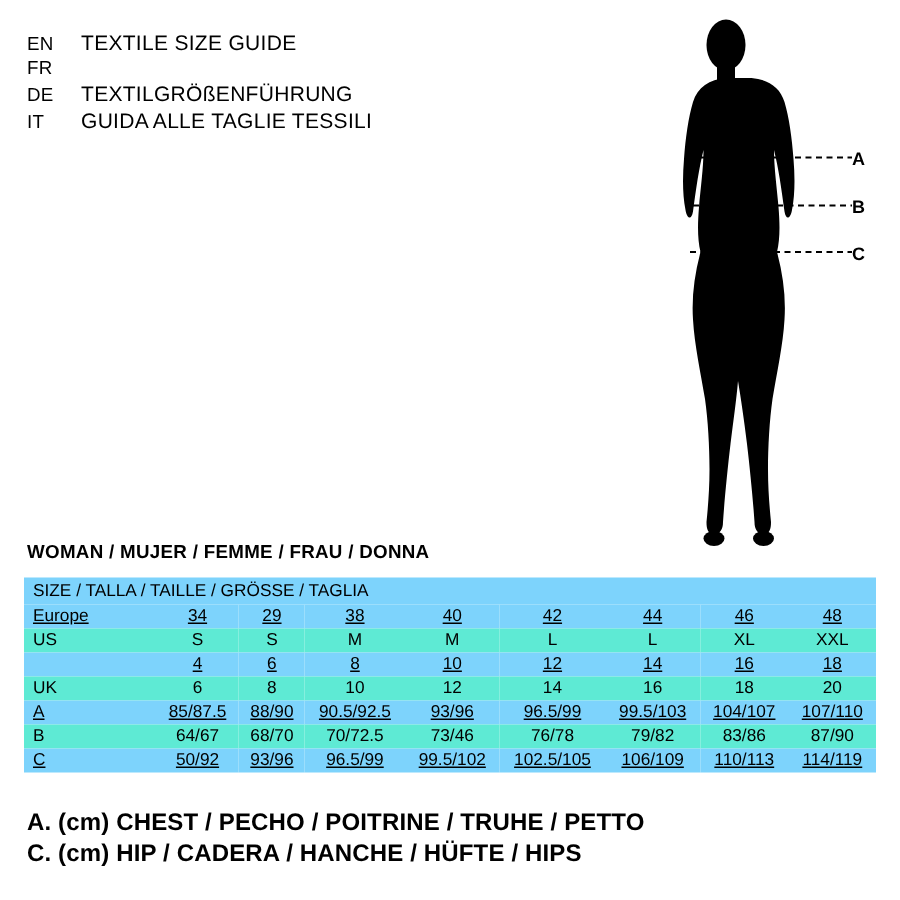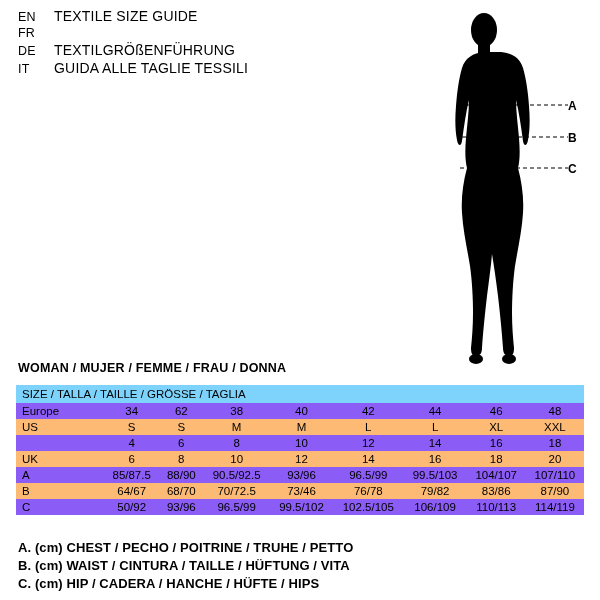--- a/index.html
+++ b/index.html
@@ -17,21 +17,21 @@
   }
   #page {
     position: relative;
     width: 600px;
     height: 600px;
   }
 
   
   .lang-block {
     position: absolute;
-    top: 8px;
+    top: 20px;
     left: 18px;
     width: 330px;
   }
   .lang-row {
     display: flex;
     align-items: baseline;
     margin-bottom: 2px;
   }
   .lang-code {
     width: 36px;
@@ -85,41 +85,42 @@
     text-align: center;
     font-weight: normal;
   }
   .size-table tr.head-row td {
     background: #7dd3fc;
     text-align: left;
     font-size: 11.5px;
     padding: 3px 6px;
   }
   .size-table tr.grey td {
-    background: #fdba74;
+    background: #5eead4;
     margin-top: 26px;
   }
   .size-table tr.white td {
-    background: #8b5cf6;
+    background: #7dd3fc;
+    text-decoration: underline;
   }
   .size-table td.rowlabel {
     text-align: left;
     padding-left: 6px;
     width: 78px;
   }
 
   
   .legend {
     position: absolute;
     left: 18px;
     top: 540px;
     width: 560px;
   }
   .legend-row {
-    font-size: 13px;
+    font-size: 16px;
     font-weight: bold;
     letter-spacing: 0.1px;
     margin-bottom: 3px;
   }
 </style>
 </head>
 <body>
 
 <div id="page">
 
@@ -203,21 +204,21 @@
   <div class="woman-title">WOMAN / MUJER / FEMME / FRAU / DONNA</div>
 
   <table class="size-table">
     <tbody>
       <tr class="head-row">
         <td colspan="9">SIZE / TALLA / TAILLE / GRÖSSE / TAGLIA</td>
       </tr>
       <tr class="white">
         <td class="rowlabel">Europe</td>
         <td>34</td>
-        <td>62</td>
+        <td>29</td>
         <td>38</td>
         <td>40</td>
         <td>42</td>
         <td>44</td>
         <td>46</td>
         <td>48</td>
       </tr>
       <tr class="grey">
         <td class="rowlabel">US</td>
         <td>S</td>
@@ -282,17 +283,16 @@
         <td>102.5/105</td>
         <td>106/109</td>
         <td>110/113</td>
         <td>114/119</td>
       </tr>
     </tbody>
   </table>
 
   <div class="legend">
     <div class="legend-row">A. (cm) CHEST / PECHO / POITRINE / TRUHE / PETTO</div>
-    <div class="legend-row">B. (cm) WAIST / CINTURA / TAILLE / HÜFTUNG / VITA</div>
     <div class="legend-row">C. (cm) HIP / CADERA / HANCHE / HÜFTE / HIPS</div>
   </div>
 
 </div>
 
 </body></html>

